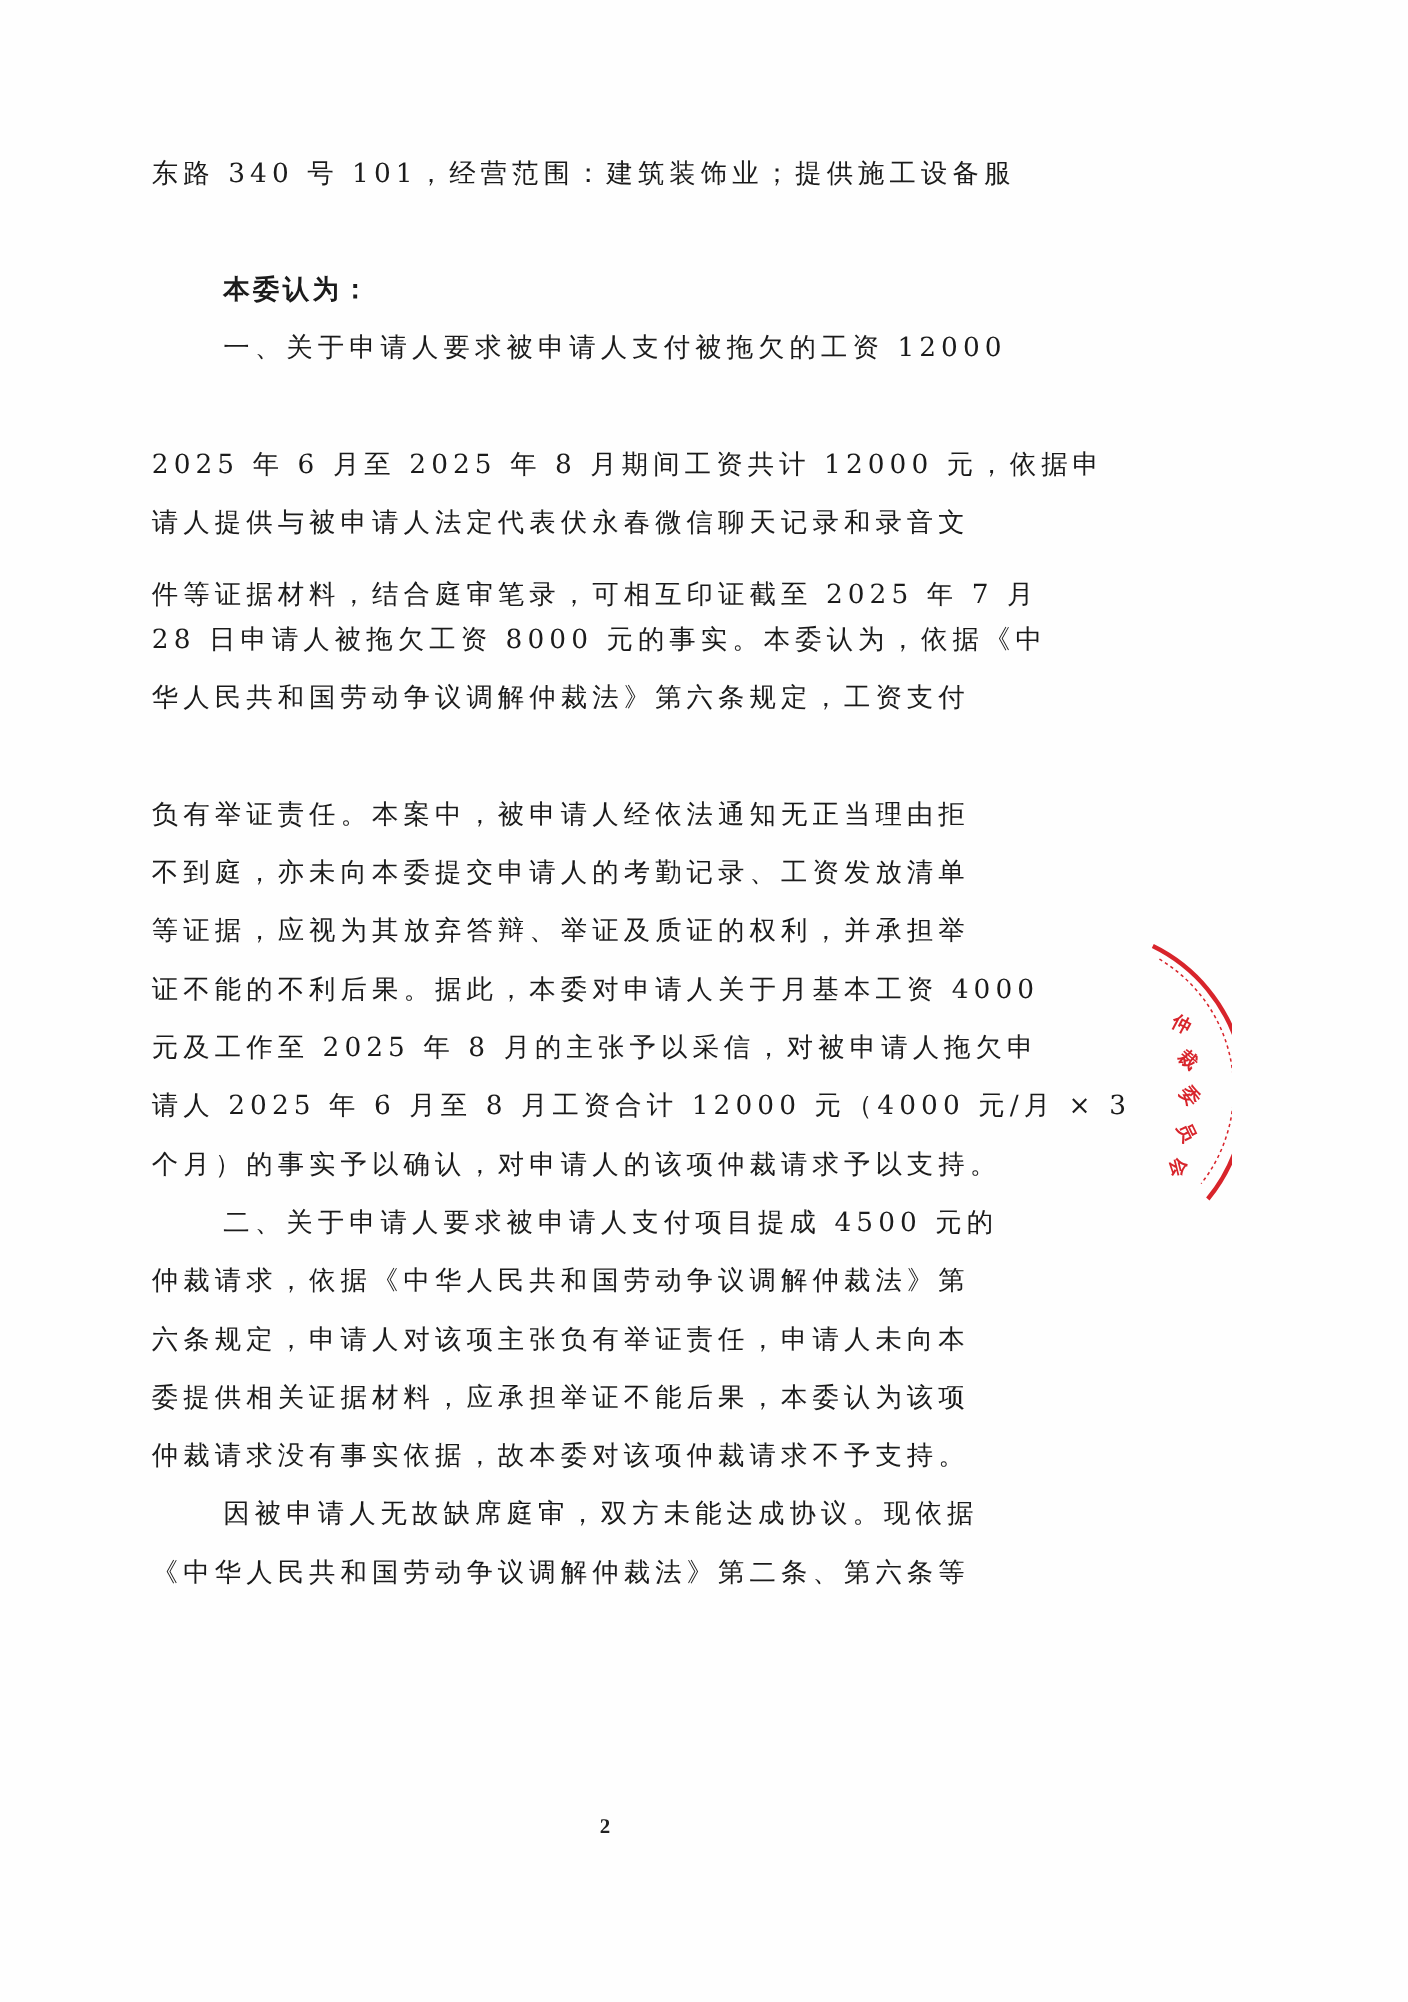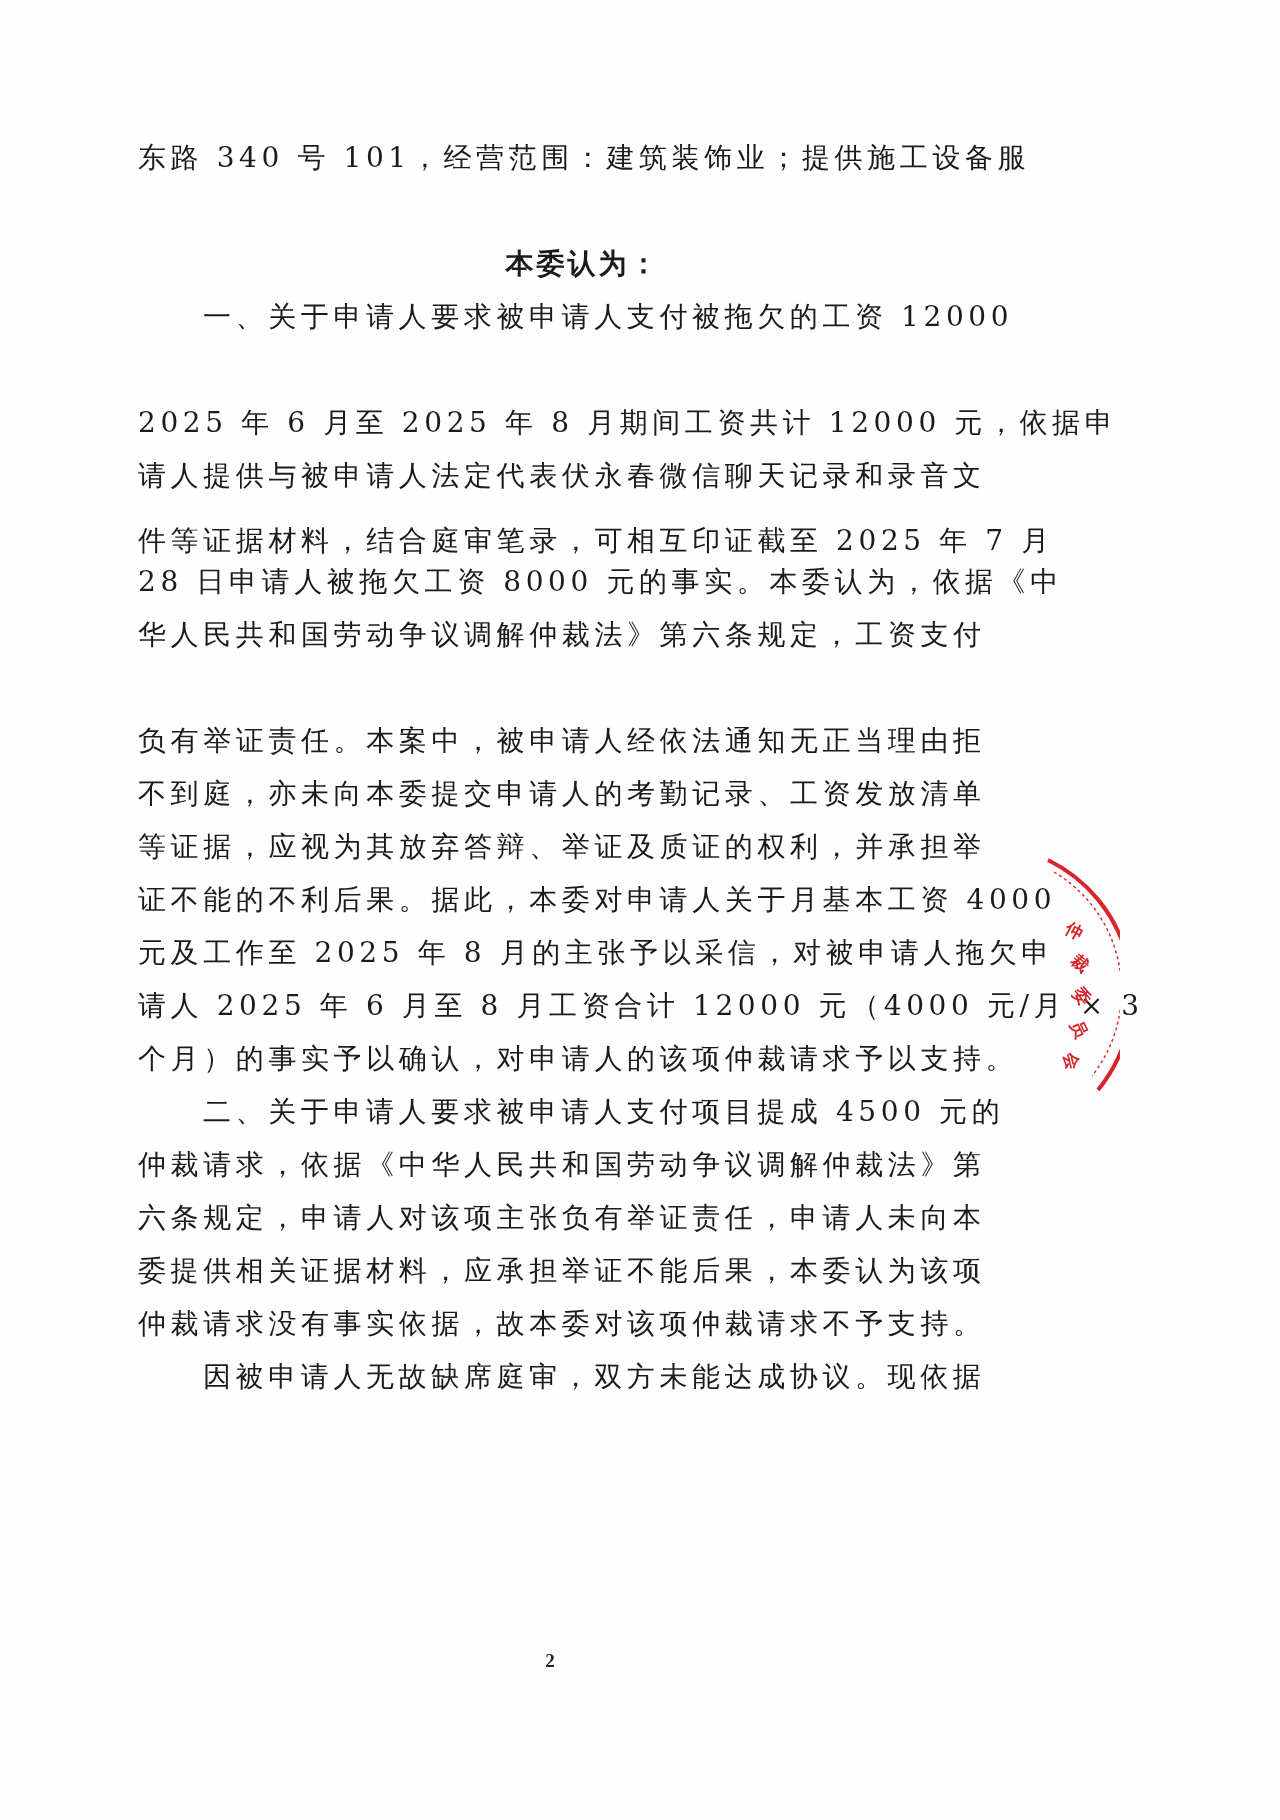--- a/index.html
+++ b/index.html
@@ -20,27 +20,27 @@
     left: 0; top: 0;
     width: 1280px;
     height: 1820px;
     background: #fefefe;
   }
   .line {
     position: absolute;
     left: 138px;
     width: 820px;
     height: 53px;
-    font-size: 28px;
+    font-size: 24px;
     line-height: 53px;
     white-space: nowrap;
     letter-spacing: 4.6px;
     color: #1b1b1b;
   }
-  .line.indent { left: 203px; width: 760px; text-align: center; }
+  .line.indent { left: 203px; width: 760px; }
   .line.bold {
     font-family: "DejaVu Sans", "Liberation Sans", sans-serif;
     font-weight: bold;
     letter-spacing: 3px;
   }
   .page-number {
     position: absolute;
     left: 0;
     width: 1100px;
     top: 1650px;
@@ -77,20 +77,21 @@
   <div class="line" style="top:873px">证不能的不利后果。据此，本委对申请人关于月基本工资 4000</div>
   <div class="line" style="top:926px">元及工作至 2025 年 8 月的主张予以采信，对被申请人拖欠申</div>
   <div class="line" style="top:979px">请人 2025 年 6 月至 8 月工资合计 12000 元（4000 元/月 × 3</div>
   <div class="line" style="top:1032px">个月）的事实予以确认，对申请人的该项仲裁请求予以支持。</div>
   <div class="line indent" style="top:1085px">二、关于申请人要求被申请人支付项目提成 4500 元的</div>
   <div class="line" style="top:1138px">仲裁请求，依据《中华人民共和国劳动争议调解仲裁法》第</div>
   <div class="line" style="top:1191px">六条规定，申请人对该项主张负有举证责任，申请人未向本</div>
   <div class="line" style="top:1244px">委提供相关证据材料，应承担举证不能后果，本委认为该项</div>
   <div class="line" style="top:1297px">仲裁请求没有事实依据，故本委对该项仲裁请求不予支持。</div>
   <div class="line indent" style="top:1350px">因被申请人无故缺席庭审，双方未能达成协议。现依据</div>
+  <div class="line" style="top:1403px">《中华人民共和国劳动争议调解仲裁法》第二条、第六条等</div>
 
   <div class="page-number">2</div>
 
   <svg class="seal" viewBox="0 0 100 250" xmlns="http://www.w3.org/2000/svg">
     <path d="M 28 10 A 150 150 0 0 1 78 240" fill="none" stroke="#d8242b" stroke-width="4"></path>
     <path d="M 34 22 A 138 138 0 0 1 72 226" fill="none" stroke="#d8242b" stroke-width="1.4" stroke-dasharray="3 3"></path>
     <g fill="#d8242b" font-family="DejaVu Sans, sans-serif" font-size="17" font-weight="bold">
       <text x="44" y="82" transform="rotate(28 44 82)">仲</text>
       <text x="50" y="112" transform="rotate(40 50 112)">裁</text>
       <text x="52" y="143" transform="rotate(52 52 143)">委</text>

